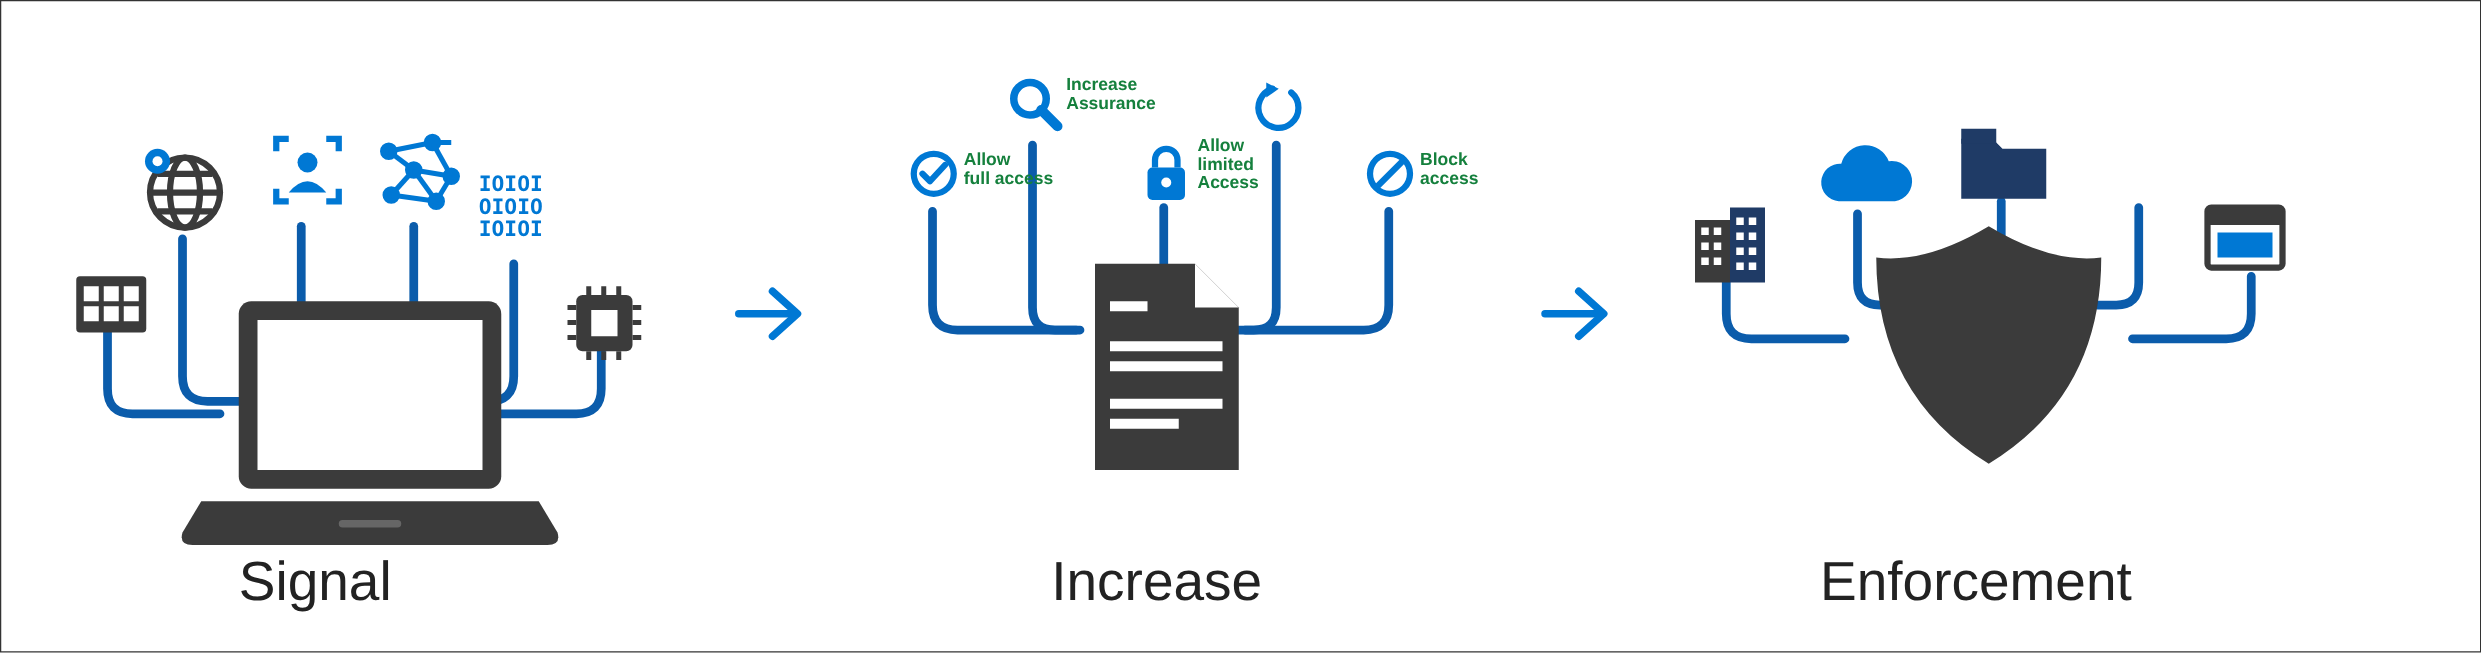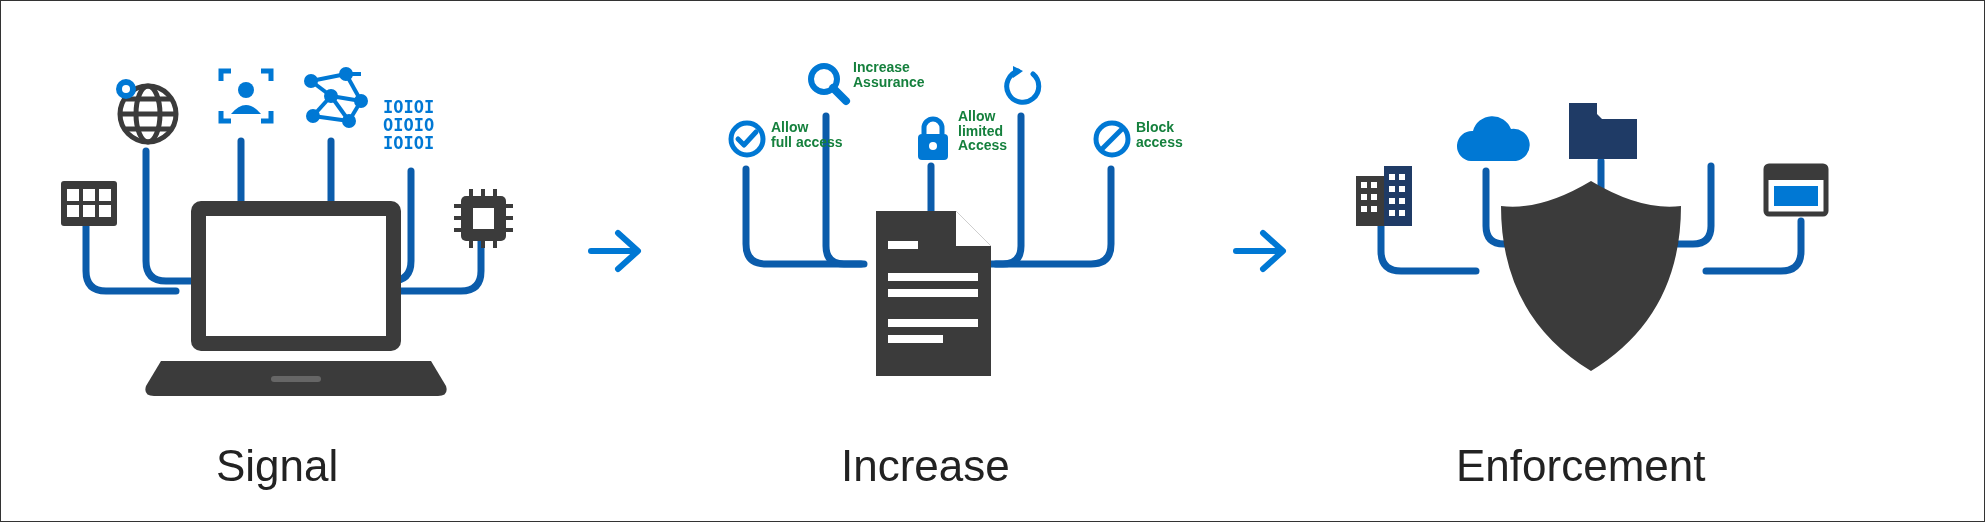--- a/index.html
+++ b/index.html
@@ -35,21 +35,21 @@
     color: #15803d;
     font-size: 14px;
     font-weight: 600;
     line-height: 1.05;
     white-space: pre;
   }
 </style>
 </head>
 <body>
 
-<div class="stage" style="left:30px; top:30px; width:540px; height:420px;">
+<div class="stage" style="left:30px; top:30px; width:540px; height:420px;justify-content:flex-end;">
   <svg width="540" height="380">
 
     <g stroke="#0b5cab" stroke-width="7" fill="none" stroke-linecap="round">
       <path d="M55 190 v50 q0 20 20 20 h70"></path>
       <path d="M115 120 v110 q0 20 20 20 h25"></path>
       <path d="M210 110 v60"></path>
       <path d="M300 110 v60"></path>
       <path d="M380 140 v90 q0 20 -20 20 h-20"></path>
       <path d="M450 210 v30 q0 20 -20 20 h-60"></path>
     </g>
@@ -133,21 +133,21 @@
     </g>
 
     <g transform="translate(130,160)">
       <rect x="30" y="10" width="210" height="150" rx="10" fill="#3b3b3b"></rect>
       <rect x="45" y="25" width="180" height="120" fill="#fff"></rect>
       <path d="M0 170 h270 l15 25 q3 10 -8 10 h-284 q-11 0 -8 -10 z" fill="#3b3b3b"></path>
       <rect x="110" y="185" width="50" height="6" rx="3" fill="#666"></rect>
     </g>
   </svg>
 </div>
-<div class="stage-label" style="left:190px; top:440px;margin-left:25px;">Signal</div>
+<div class="stage-label" style="left:190px; top:440px;">Signal</div>
 
 <div class="arrow" style="left:585px;">
   <svg width="60" height="60">
       <g stroke="#0078d4" stroke-width="6" fill="none" stroke-linecap="round" stroke-linejoin="round">
         <line x1="5" y1="30" x2="50" y2="30"></line>
         <polyline points="32,12 52,30 32,48"></polyline>
       </g>
     </svg>
 </div>
 

